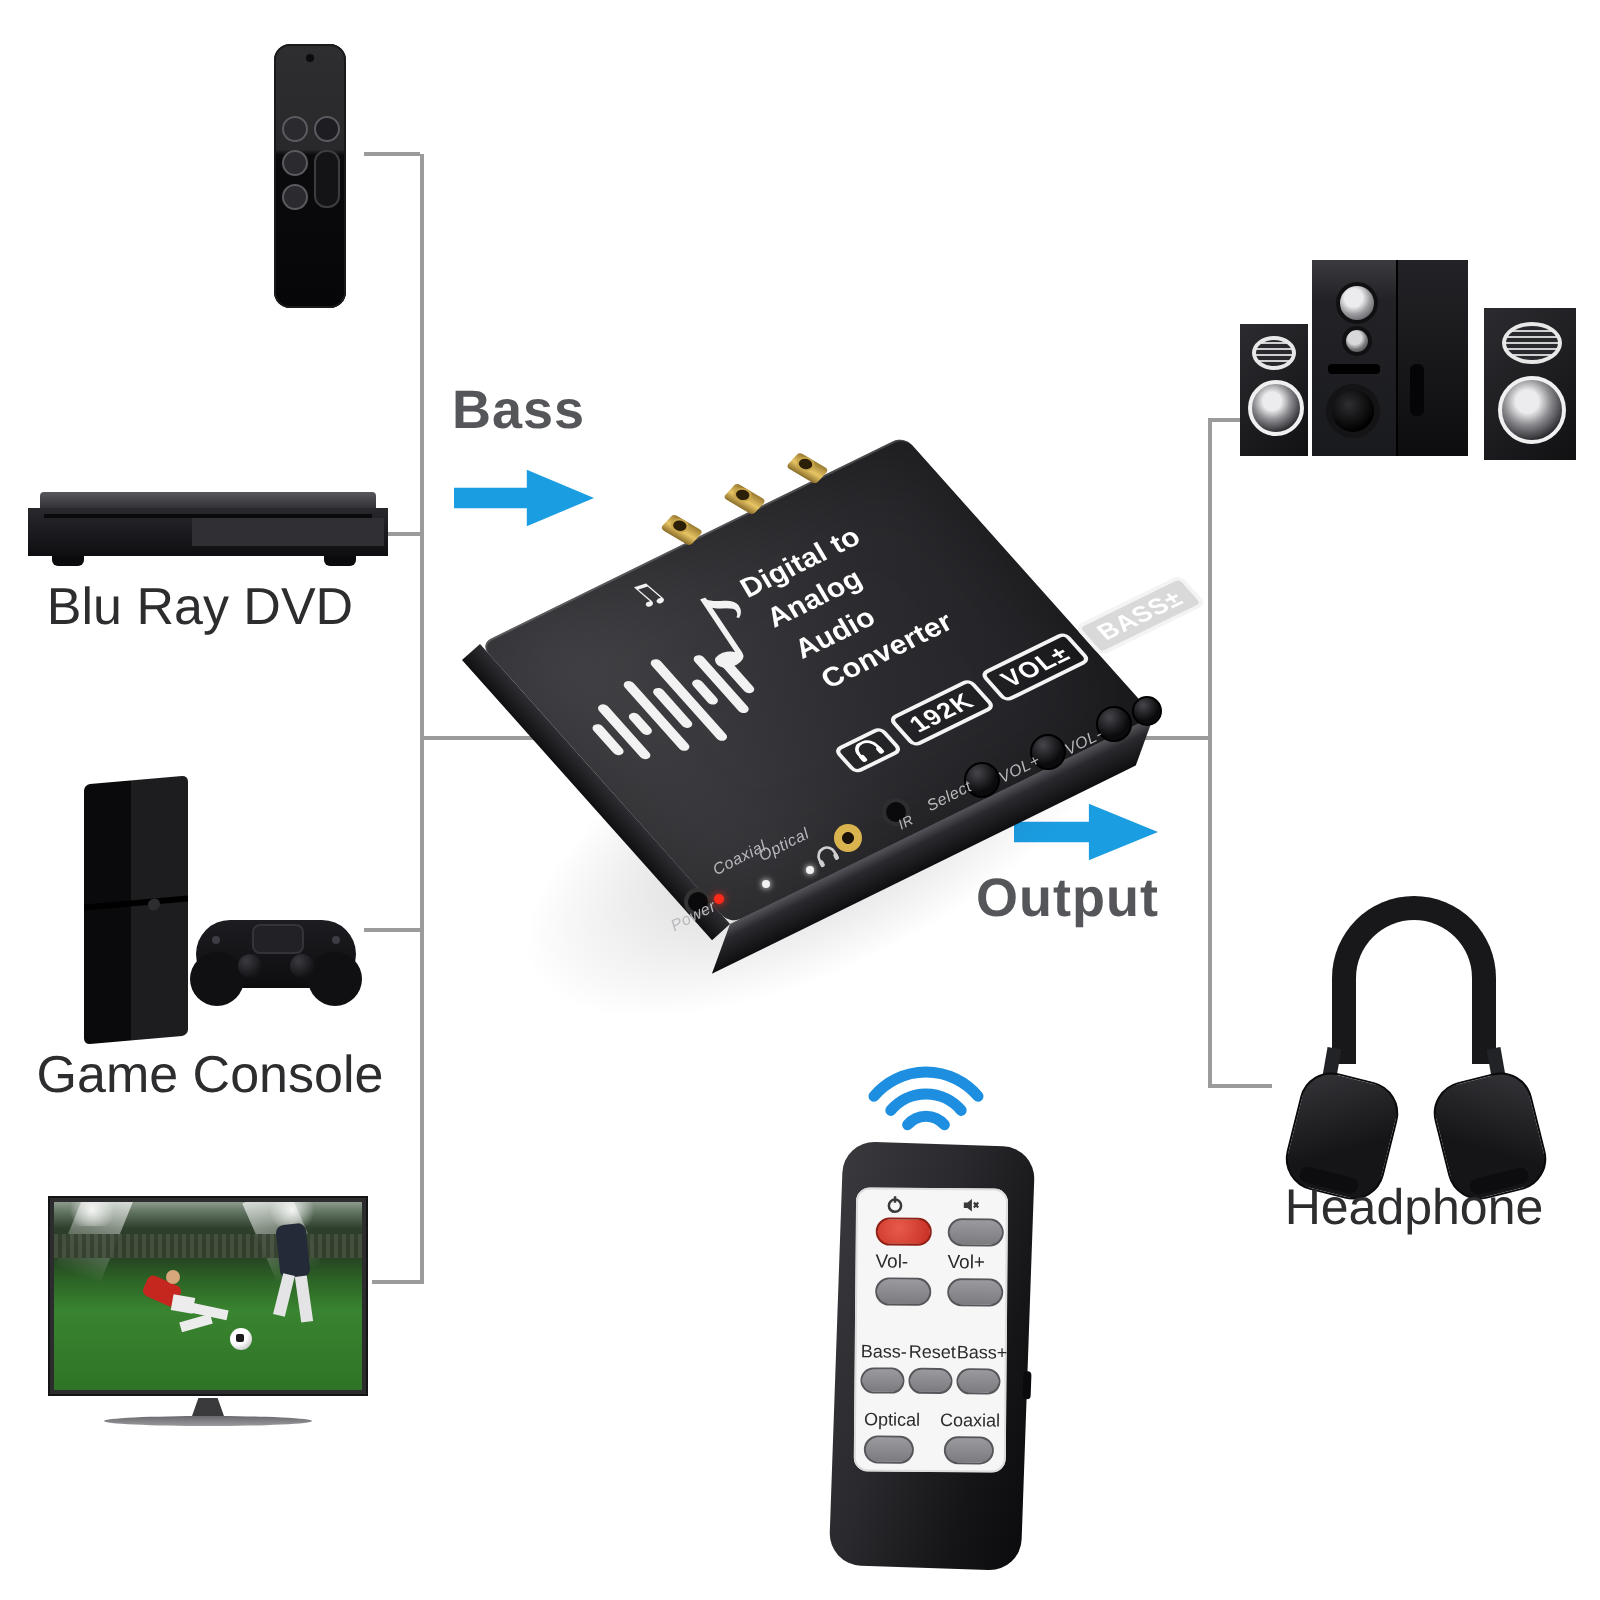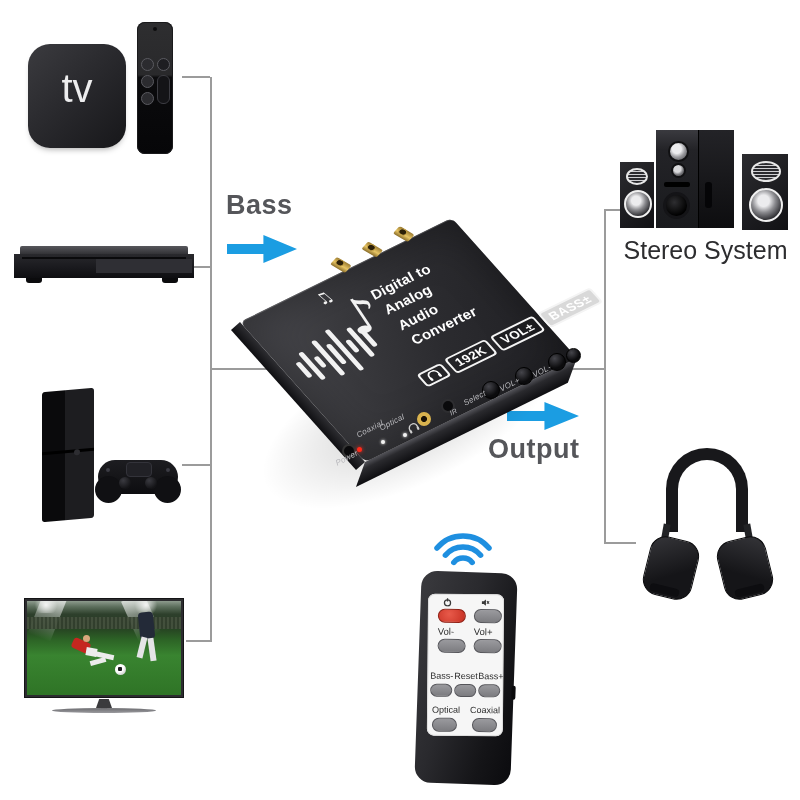--- a/index.html
+++ b/index.html
@@ -168,53 +168,52 @@
   <div class="line" style="left:604px;top:209px;width:2px;height:335px"></div>
   <div class="line" style="left:606px;top:209px;width:22px;height:2px"></div>
   <div class="line" style="left:568px;top:368px;width:36px;height:2px"></div>
   <div class="line" style="left:606px;top:542px;width:30px;height:2px"></div>
 
   <div class="flow-label" style="left:226px;top:190px">Bass</div>
   <div class="arrow" style="left:227px;top:233px;width:70px;height:32px"></div>
   <div class="flow-label" style="left:488px;top:434px">Output</div>
   <div class="arrow" style="left:507px;top:400px;width:72px;height:32px"></div>
 
-  <div class="tvbox">
-    <div class="tvbox-text">tv</div>
-  </div>
   <div class="atv-remote">
     <div class="atv-mic"></div>
     <div class="atv-c" style="left:4px;top:36px"></div>
     <div class="atv-c" style="left:20px;top:36px;background:#1e1e22"></div>
     <div class="atv-c" style="left:4px;top:53px"></div>
     <div class="atv-pill" style="left:20px;top:53px"></div>
     <div class="atv-c" style="left:4px;top:70px"></div>
   </div>
 
   <div class="br-top"></div>
   <div class="br-body">
     <div class="br-light"></div>
     <div class="br-tray"></div>
   </div>
   <div class="br-foot" style="left:26px"></div>
   <div class="br-foot" style="left:162px"></div>
+  <div class="caption" style="left:5px;top:288px;width:190px;font-size:26px">Blu Ray DVD</div>
 
   <div class="ps-tower">
     <div class="ps-groove"></div>
     <div class="ps-dot"></div>
   </div>
   <div class="pad-body">
     <div class="pad-grip" style="left:-3px"></div>
     <div class="pad-grip" style="left:56px"></div>
     <div class="pad-touch"></div>
     <div class="pad-stick" style="left:21px"></div>
     <div class="pad-stick" style="left:47px"></div>
     <div class="pad-bdot" style="left:8px;top:8px"></div>
     <div class="pad-bdot" style="left:68px;top:8px"></div>
   </div>
+  <div class="caption" style="left:10px;top:522px;width:190px;font-size:26px">Game Console</div>
 
   <div class="tv-frame">
     <div class="tv-screen">
       <div class="beam" style="left:8px;top:-6px;width:24px;height:44px;transform:rotate(22deg)"></div>
       <div class="beam" style="right:28px;top:-6px;width:24px;height:44px;transform:rotate(-24deg)"></div>
       <div class="glow" style="left:2px;top:-4px;width:34px;height:16px"></div>
       <div class="glow" style="right:18px;top:-4px;width:34px;height:16px"></div>
       <div class="crowd"></div>
       <div class="p1t"></div>
       <div class="p1h"></div>
@@ -241,33 +240,33 @@
     </div>
     <div class="st-sat" style="left:0;top:36px;width:34px;height:66px">
       <div class="tweeter" style="left:6px;top:6px;width:18px;height:13px"></div>
       <div class="woofer" style="left:4px;top:28px;width:24px;height:24px"></div>
     </div>
     <div class="st-sat" style="left:122px;top:28px;width:46px;height:76px">
       <div class="tweeter" style="left:9px;top:7px;width:26px;height:17px"></div>
       <div class="woofer" style="left:7px;top:34px;width:30px;height:30px"></div>
     </div>
   </div>
-  <div class="caption" style="left:613px;top:236px;width:185px">Stereo System</div>
 
   <div class="hp">
     <div class="hp-band"></div>
     <div class="hp-fork" style="left:26px;transform:rotate(10deg)"></div>
     <div class="hp-fork" style="left:109px;transform:rotate(-10deg)"></div>
     <div class="hp-cup" style="left:10px;transform:rotate(14deg);background:linear-gradient(150deg,#36363a,#151518 60%)">
       <div class="hp-pad"></div>
     </div>
     <div class="hp-cup" style="left:84px;transform:rotate(-14deg);background:linear-gradient(210deg,#36363a,#151518 60%)">
       <div class="hp-pad"></div>
     </div>
   </div>
+  <div class="caption" style="left:627px;top:590px;width:160px">Headphone</div>
 
   <div class="conv-shadow"></div>
   <div class="face-left"></div>
   <div class="face-front"></div>
   <div class="face-top">
     <div class="rca" style="left:112px;top:-15px"></div>
     <div class="rca" style="left:147px;top:-15px"></div>
     <div class="rca" style="left:182px;top:-15px"></div>
     <div class="eq">
       <b style="height:20px"></b>

